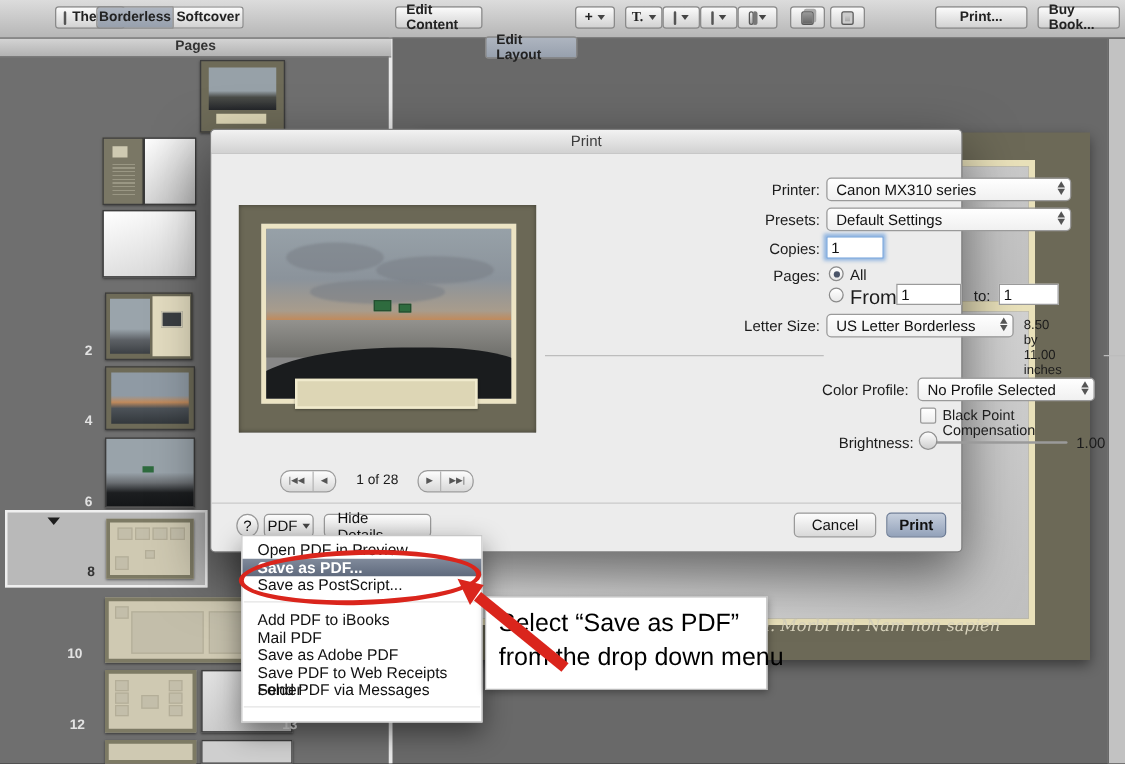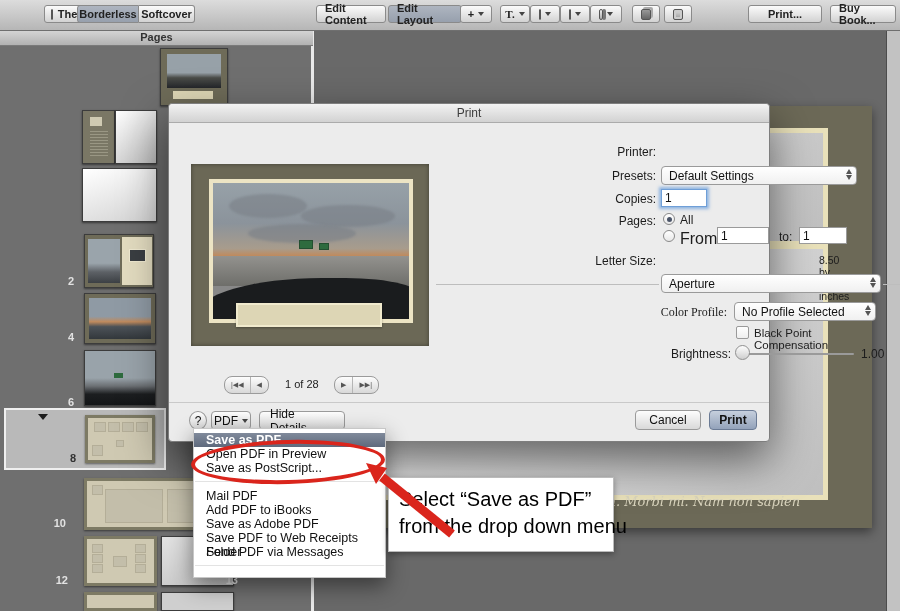--- a/index.html
+++ b/index.html
@@ -118,21 +118,21 @@
     </div>
     <div class="tbtn seg first pressed" style="left:77px;width:62px;">
       <span>Borderless</span>
     </div>
     <div class="tbtn seg last" style="left:139px;width:56px;">
       <span>Softcover</span>
     </div>
     <div class="tbtn" style="left:316px;width:70px;">
       <span>Edit Content</span>
     </div>
-    <div class="tbtn pressed" style="left:388px;width:74px;">
+    <div class="tbtn pressed" style="left:388px;width:74px;margin-top:24px;">
       <span>Edit Layout</span>
     </div>
     <div class="tbtn" style="left:460px;width:32px;">
       <span>+</span>
       <span class="mini-arrow"></span>
     </div>
     <div class="tbtn" style="left:500px;width:30px;">
       <span style="font-family:'Liberation Serif',serif;">T.</span>
       <span class="mini-arrow"></span>
     </div>
@@ -254,20 +254,27 @@
         <div class="cloud" style="left:18%;top:30%;width:55%;height:14%;"></div>
         <div class="sign" style="left:44%;top:42%;width:12px;height:7px;"></div>
         <div class="sign" style="left:54%;top:44%;width:8px;height:5px;"></div>
         <div class="road"></div>
         <div class="dash"></div>
       </div>
       <div id="caption-box"></div>
     </div>
 
     <div class="lbl" style="left:380px;top:41px;width:107px;">Printer:</div>
+    <div class="dd" style="left:492px;top:38px;width:196px;">
+      <span>Canon MX310 series</span>
+      <span class="stepper">
+          <span class="up"></span>
+          <span class="dn"></span>
+        </span>
+    </div>
 
     <div class="lbl" style="left:380px;top:65px;width:107px;text-align:right;">Presets:</div>
     <div class="dd" style="left:492px;top:62px;width:196px;">
       <span>Default Settings</span>
       <span class="stepper">
           <span class="up"></span>
           <span class="dn"></span>
         </span>
     </div>
 
@@ -277,33 +284,33 @@
     <div class="lbl" style="left:380px;top:110px;width:107px;">Pages:</div>
     <div class="radio sel" style="left:494px;top:109px;"></div>
     <div class="small" style="left:511px;top:109px;font-size:12px;">All</div>
     <div class="radio" style="left:494px;top:126px;"></div>
     <div class="small" style="left:511px;top:126px;font-size:16px;">From:</div>
     <input class="txt" style="left: 548px; top: 123px; width: 52px; height: 17px;" value="1">
     <div class="small" style="left:610px;top:126px;font-size:12px;">to:</div>
     <input class="txt" style="left: 630px; top: 123px; width: 48px; height: 17px;" value="1">
 
     <div class="lbl" style="left:380px;top:150px;width:107px;">Letter Size:</div>
-    <div class="small" style="left:650px;top:150px;font-size:10.5px;">8.50 by 11.00 inches</div>
-
-    <div class="sepline" style="left:267px;top:180px;width:223px;"></div>
-    <div class="sepline" style="left:714px;top:180px;width:40px;"></div>
-    <div class="dd" style="left:492px;top:170px;width:220px;">
-      <span>Aperture</span>
+    <div class="dd" style="left:492px;top:147px;width:150px;">
+      <span>US Letter Borderless</span>
       <span class="stepper">
           <span class="up"></span>
           <span class="dn"></span>
         </span>
     </div>
-
-    <div class="lbl" style="left:460px;top:201px;width:98px;font-family:Liberation Serif, serif;">Color Profile:</div>
+    <div class="small" style="left:650px;top:150px;font-size:10.5px;">8.50 by 11.00 inches</div>
+
+    <div class="sepline" style="left:267px;top:180px;width:223px;"></div>
+    <div class="sepline" style="left:714px;top:180px;width:40px;"></div>
+
+    <div class="lbl" style="left:460px;top:201px;width:98px;">Color Profile:</div>
     <div class="dd" style="left:565px;top:198px;width:142px;">
       <span>No Profile Selected</span>
       <span class="stepper">
           <span class="up"></span>
           <span class="dn"></span>
         </span>
     </div>
 
     <div class="check" style="left:567px;top:222px;"></div>
     <div class="small" style="left:585px;top:223px;font-size:11.5px;">Black Point Compensation</div>
@@ -337,26 +344,26 @@
     </div>
     <div class="dbtn" style="left:466px;top:306px;width:66px;height:20px;">
       <span>Cancel</span>
     </div>
     <div class="dbtn default" style="left:540px;top:306px;width:48px;height:20px;">
       <span>Print</span>
     </div>
   </div>
 
   <div class="abs" id="pdf-menu">
+    <div class="mitem">Open PDF in Preview</div>
     <div class="mitem hl">Save as PDF...</div>
-    <div class="mitem">Open PDF in Preview</div>
     <div class="mitem">Save as PostScript...</div>
     <div class="msep"></div>
+    <div class="mitem">Add PDF to iBooks</div>
     <div class="mitem">Mail PDF</div>
-    <div class="mitem">Add PDF to iBooks</div>
     <div class="mitem">Save as Adobe PDF</div>
     <div class="mitem">Save PDF to Web Receipts Folder</div>
     <div class="mitem">Send PDF via Messages</div>
     <div class="msep"></div>
   </div>
 
   <div class="abs" id="annotation">
     <div>Select “Save as PDF”</div>
     <div>from the drop down menu</div>
   </div>

